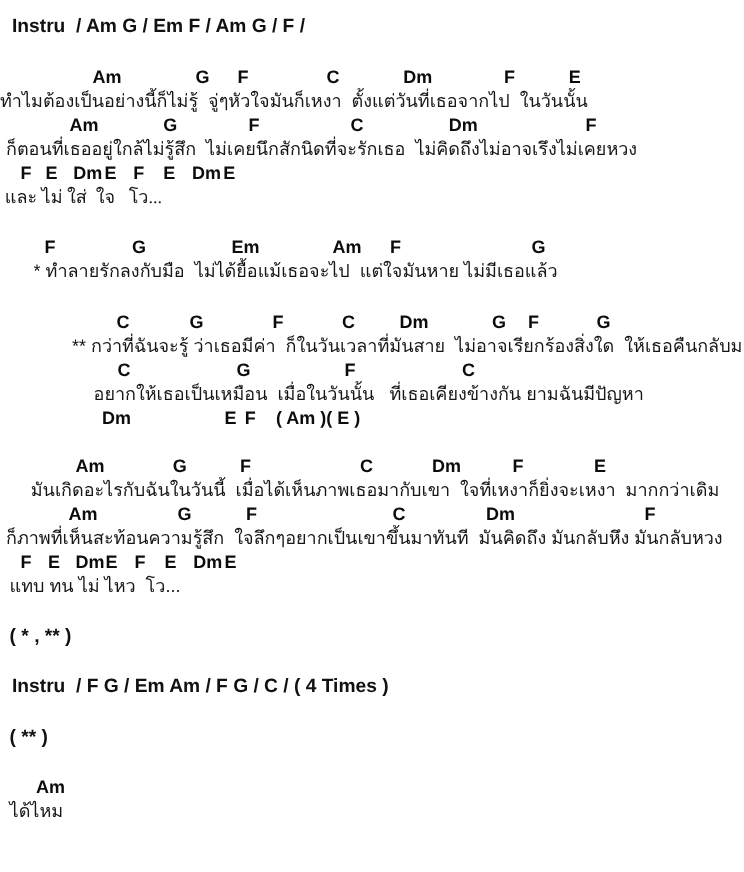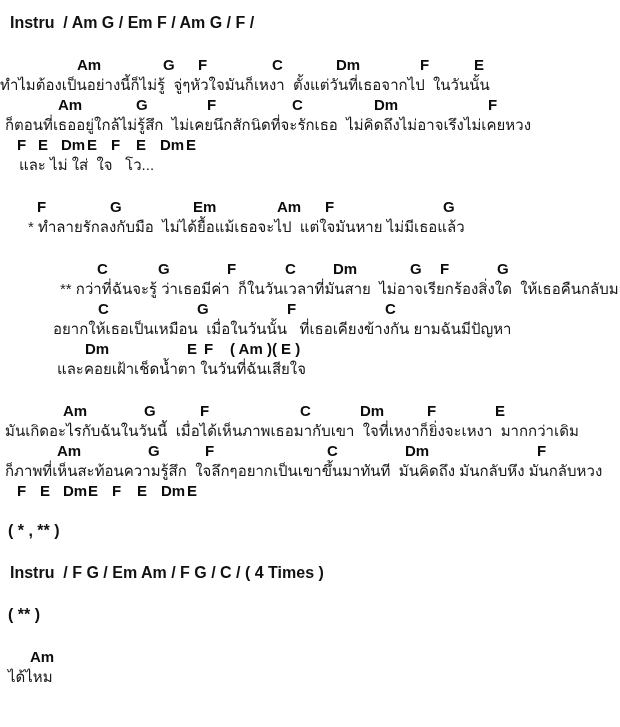--- a/index.html
+++ b/index.html
@@ -77,21 +77,21 @@
       <div class="chord-line">
         <span class="chord" style="left: 17px;">F</span>
         <span class="chord" style="left: 38px;">E</span>
         <span class="chord" style="left: 61px;">Dm</span>
         <span class="chord" style="left: 87px;">E</span>
         <span class="chord" style="left: 111px;">F</span>
         <span class="chord" style="left: 136px;">E</span>
         <span class="chord" style="left: 160px;">Dm</span>
         <span class="chord" style="left: 186px;">E</span>
       </div>
-      <div class="lyric-line" style="padding-left: 19px;">และ ไม่ ใส่  ใจ   โว...</div>
+      <div class="lyric-line" style="padding-left: 4px; font-family: Liberation Serif, serif;">และ ไม่ ใส่  ใจ   โว...</div>
     </div>
     <div class="stanza">
       <div class="chord-line">
         <span class="chord" style="left: 37px;">F</span>
         <span class="chord" style="left: 110px;">G</span>
         <span class="chord" style="left: 193px;">Em</span>
         <span class="chord" style="left: 277px;">Am</span>
         <span class="chord" style="left: 325px;">F</span>
         <span class="chord" style="left: 443px;">G</span>
       </div>
@@ -108,59 +108,59 @@
         <span class="chord" style="left: 440px;">F</span>
         <span class="chord" style="left: 497px;">G</span>
       </div>
       <div class="lyric-line" style="padding-left: 60px;">** กว่าที่ฉันจะรู้ ว่าเธอมีค่า  ก็ในวันเวลาที่มันสาย  ไม่อาจเรียกร้องสิ่งใด  ให้เธอคืนกลับมา</div>
       <div class="chord-line">
         <span class="chord" style="left: 98px;">C</span>
         <span class="chord" style="left: 197px;">G</span>
         <span class="chord" style="left: 287px;">F</span>
         <span class="chord" style="left: 385px;">C</span>
       </div>
-      <div class="lyric-line" style="padding-left: 53px;">อยากให้เธอเป็นเหมือน  เมื่อในวันนั้น   ที่เธอเคียงข้างกัน ยามฉันมีปัญหา</div>
+      <div class="lyric-line" style="padding-left: 78px;">อยากให้เธอเป็นเหมือน  เมื่อในวันนั้น   ที่เธอเคียงข้างกัน ยามฉันมีปัญหา</div>
       <div class="chord-line">
         <span class="chord" style="left: 85px;">Dm</span>
         <span class="chord" style="left: 187px;">E</span>
         <span class="chord" style="left: 204px;">F</span>
         <span class="chord" style="left: 230px;">( Am )( E )</span>
       </div>
-      <div class="lyric-line" style="padding-left: 57px;">และคอยเฝ้าเช็ดน้ำตา ในวันที่ฉันเสียใจ</div>
     </div>
     <div class="stanza">
       <div class="chord-line">
         <span class="chord" style="left: 63px;">Am</span>
         <span class="chord" style="left: 144px;">G</span>
         <span class="chord" style="left: 200px;">F</span>
         <span class="chord" style="left: 300px;">C</span>
         <span class="chord" style="left: 360px;">Dm</span>
         <span class="chord" style="left: 427px;">F</span>
         <span class="chord" style="left: 495px;">E</span>
       </div>
-      <div class="lyric-line" style="padding-left: 5px;">มันเกิดอะไรกับฉันในวันนี้  เมื่อได้เห็นภาพเธอมากับเขา  ใจที่เหงาก็ยิ่งจะเหงา  มากกว่าเดิม</div>
+      <div class="lyric-line" style="padding-left: 5px; text-align: center;">มันเกิดอะไรกับฉันในวันนี้  เมื่อได้เห็นภาพเธอมากับเขา  ใจที่เหงาก็ยิ่งจะเหงา  มากกว่าเดิม</div>
       <div class="chord-line">
         <span class="chord" style="left: 57px;">Am</span>
         <span class="chord" style="left: 148px;">G</span>
         <span class="chord" style="left: 205px;">F</span>
         <span class="chord" style="left: 327px;">C</span>
         <span class="chord" style="left: 405px;">Dm</span>
         <span class="chord" style="left: 537px;">F</span>
       </div>
       <div class="lyric-line" style="padding-left: 5px;">ก็ภาพที่เห็นสะท้อนความรู้สึก  ใจลึกๆอยากเป็นเขาขึ้นมาทันที  มันคิดถึง มันกลับหึง มันกลับหวง</div>
       <div class="chord-line">
         <span class="chord" style="left: 17px;">F</span>
         <span class="chord" style="left: 40px;">E</span>
         <span class="chord" style="left: 63px;">Dm</span>
         <span class="chord" style="left: 88px;">E</span>
         <span class="chord" style="left: 112px;">F</span>
         <span class="chord" style="left: 137px;">E</span>
         <span class="chord" style="left: 161px;">Dm</span>
         <span class="chord" style="left: 187px;">E</span>
       </div>
+      <div class="lyric-line" style="padding-left: 8px;">แทบ ทน ไม่ ไหว  โว...</div>
     </div>
     <div class="section-label" style="padding-left: 8px;">( * , ** )</div>
     <div class="section-label" style="padding-left: 10px;">Instru  / F G / Em Am / F G / C / ( 4 Times )</div>
     <div class="section-label" style="padding-left: 8px;">( ** )</div>
     <div class="stanza">
       <div class="chord-line">
         <span class="chord" style="left: 30px;">Am</span>
       </div>
       <div class="lyric-line" style="padding-left: 8px;">ได้ไหม</div>
     </div>

